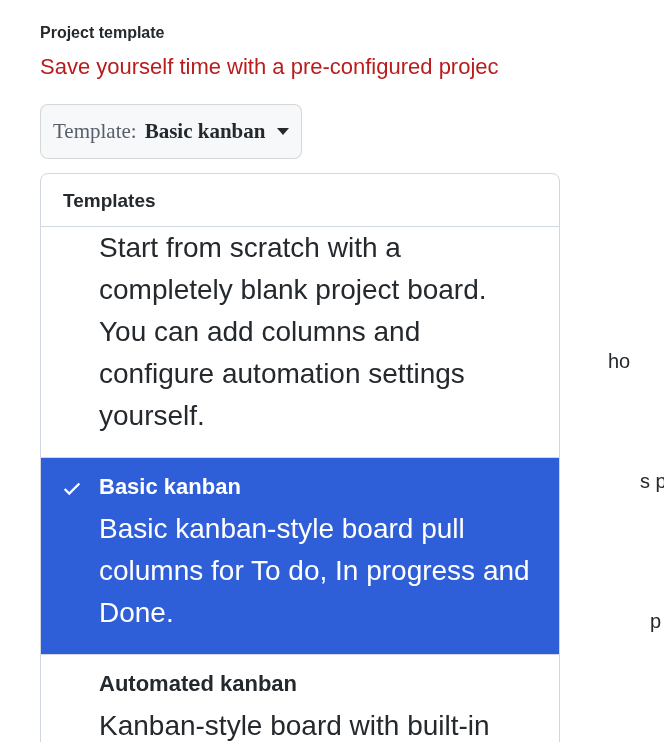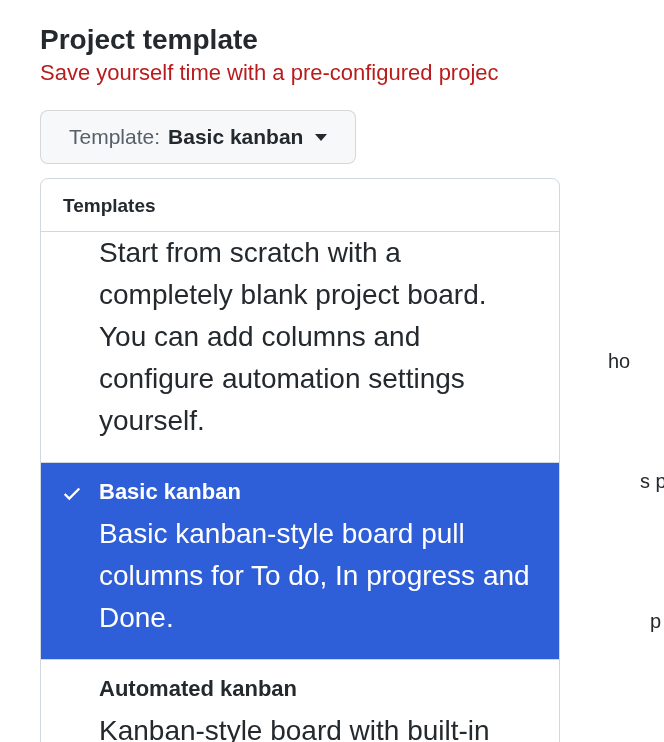--- a/index.html
+++ b/index.html
@@ -8,40 +8,41 @@
       padding: 0;
     }
     body {
       font-family: -apple-system, BlinkMacSystemFont, "Segoe UI", Helvetica, Arial, sans-serif;
       color: #24292e;
       padding: 24px 0 0 40px;
       width: 664px;
       overflow: hidden;
     }
     .section-title {
-      font-size: 28px;
+      font-size: 16px;
       font-weight: 700;
-      margin-bottom: 4px;
+      margin-bottom: 12px;
     }
     .section-subtitle {
       font-size: 22px;
       color: #b91c1c;
       margin-bottom: 24px;
       white-space: nowrap;
     }
     .dropdown-trigger {
       display: inline-flex;
       align-items: center;
       background: #f6f8fa;
       border: 1px solid rgba(27,31,35,0.15);
       border-radius: 8px;
-      padding: 14px 28px;
+      padding: 14px 12px;
       font-size: 21px;
       cursor: pointer;
       gap: 8px;
+      font-family: Liberation Serif, serif;
     }
     .dropdown-trigger .label {
       color: #57606a;
       font-weight: 400;
     }
     .dropdown-trigger .value {
       color: #24292e;
       font-weight: 600;
     }
     .caret {

